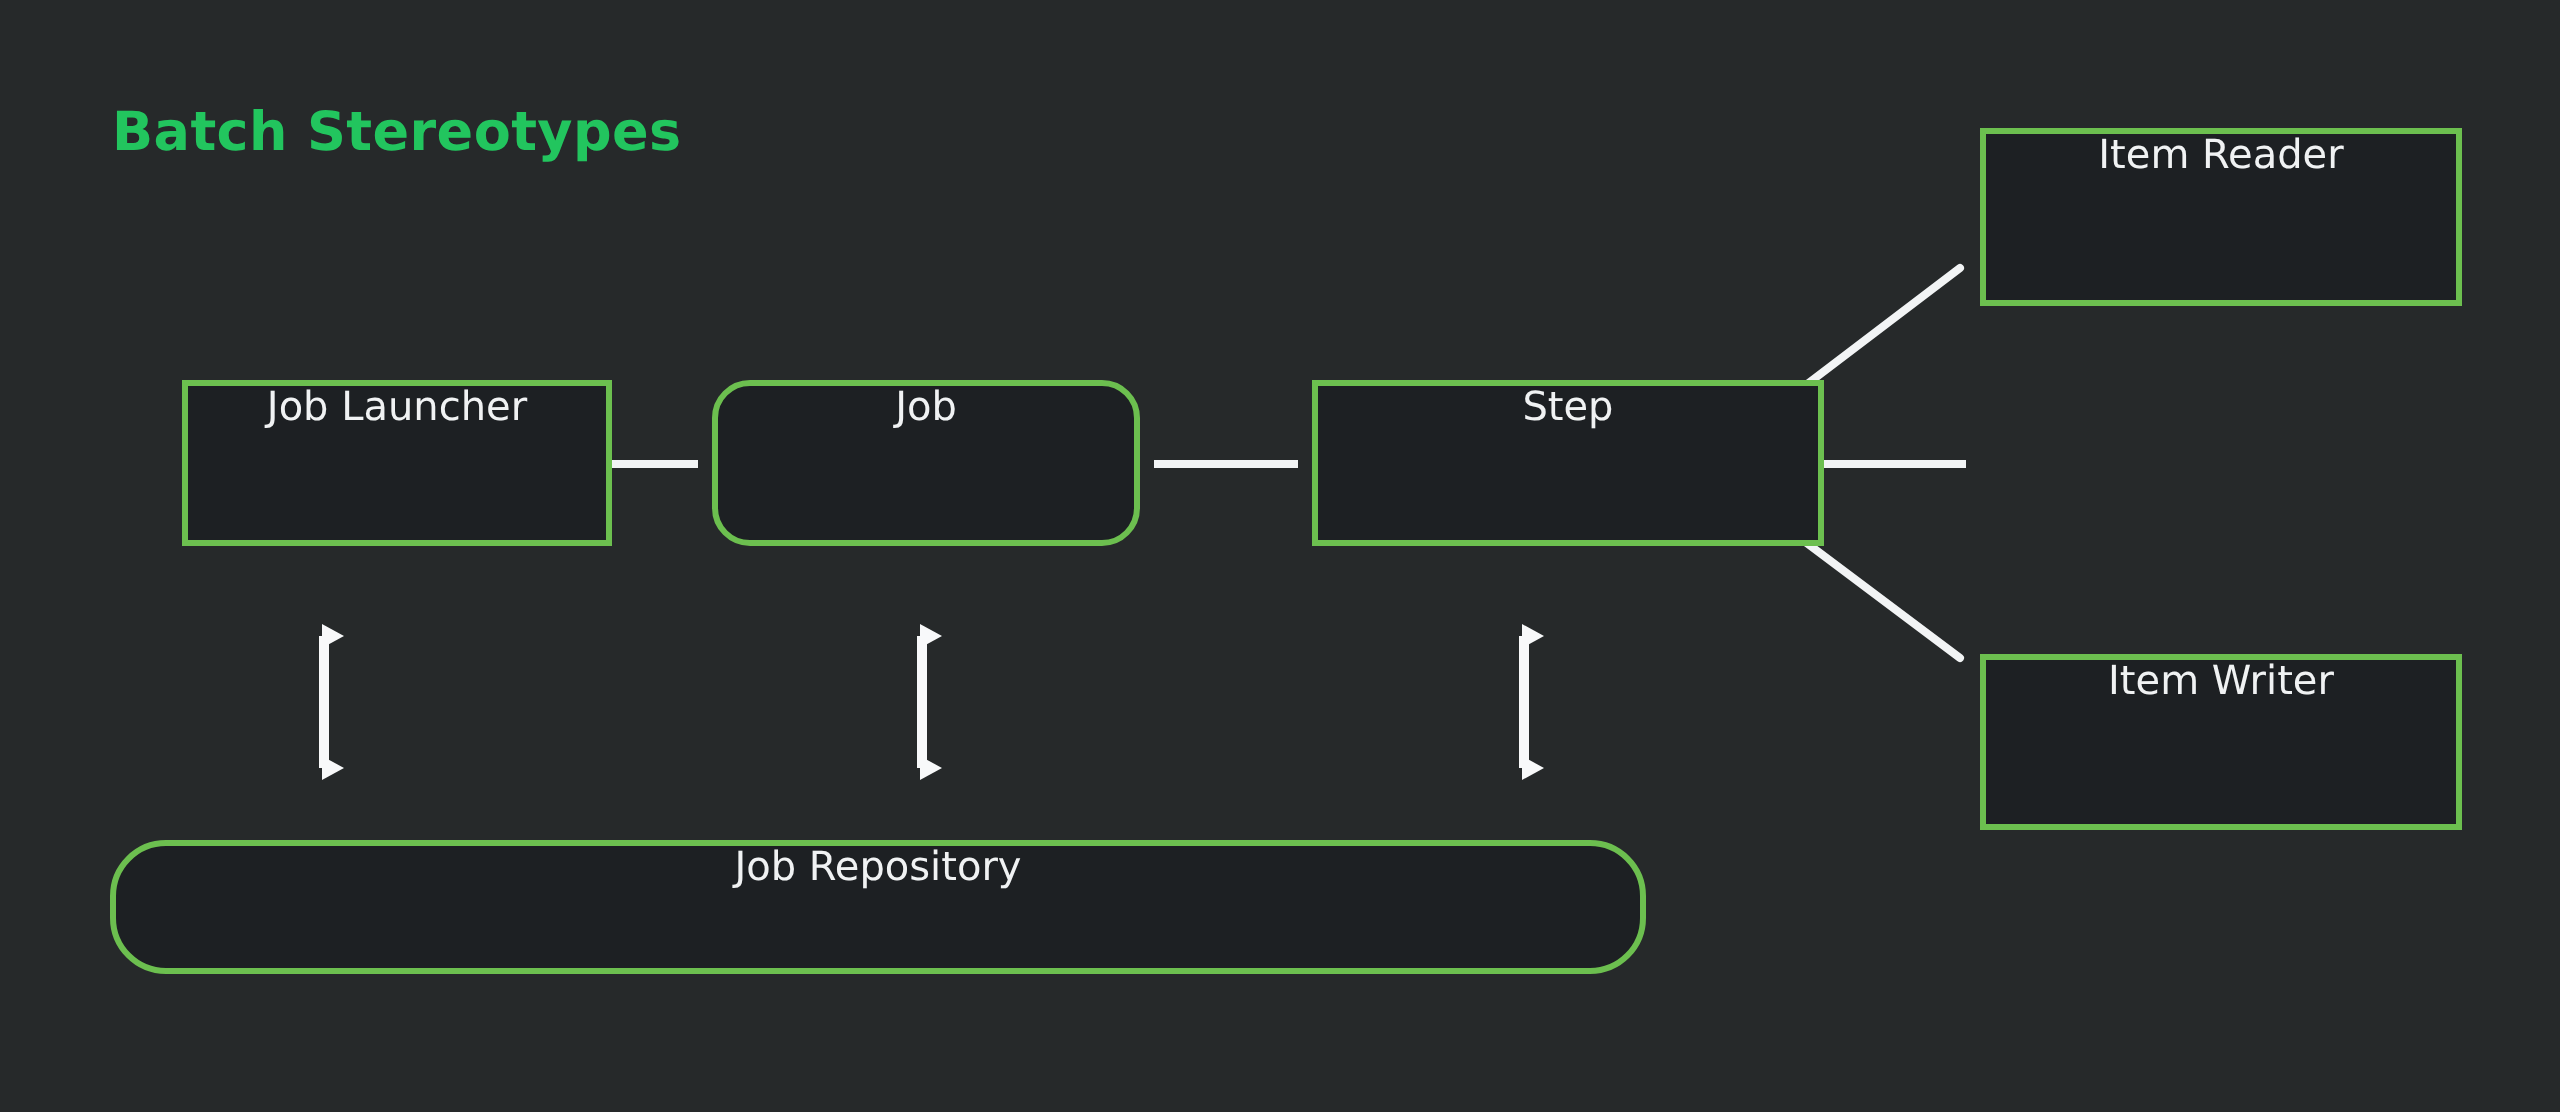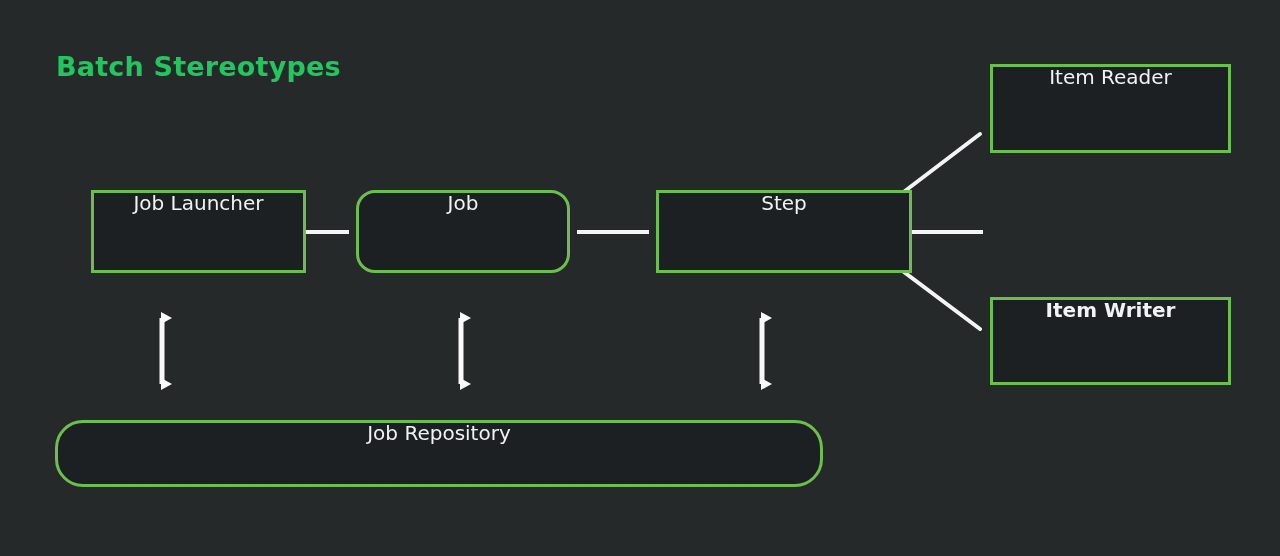--- a/index.html
+++ b/index.html
@@ -103,21 +103,21 @@
 
   <div class="node" style="left:656px; top:190px; width:256px; height:83px;">
     <span class="node-label">Step</span>
   </div>
 
   <div class="node" style="left:990px; top:64px; width:241px; height:89px;">
     <span class="node-label">Item Reader</span>
   </div>
 
 
-  <div class="node" style="left:990px; top:297px; width:241px; height:88px;font-weight:bold;">
+  <div class="node" style="left:990px; top:327px; width:241px; height:88px;">
     <span class="node-label">Item Writer</span>
   </div>
 
   <div class="node" style="left:55px; top:420px; width:768px; height:67px;border-radius:28px;">
     <span class="node-label">Job Repository</span>
   </div>
 
 </div>
 
 </body></html>

